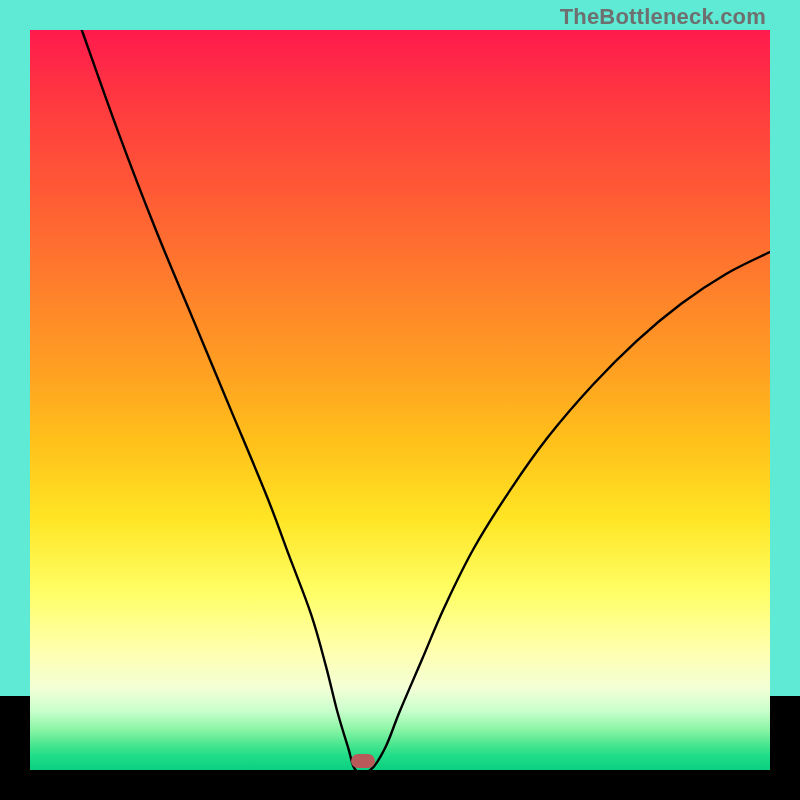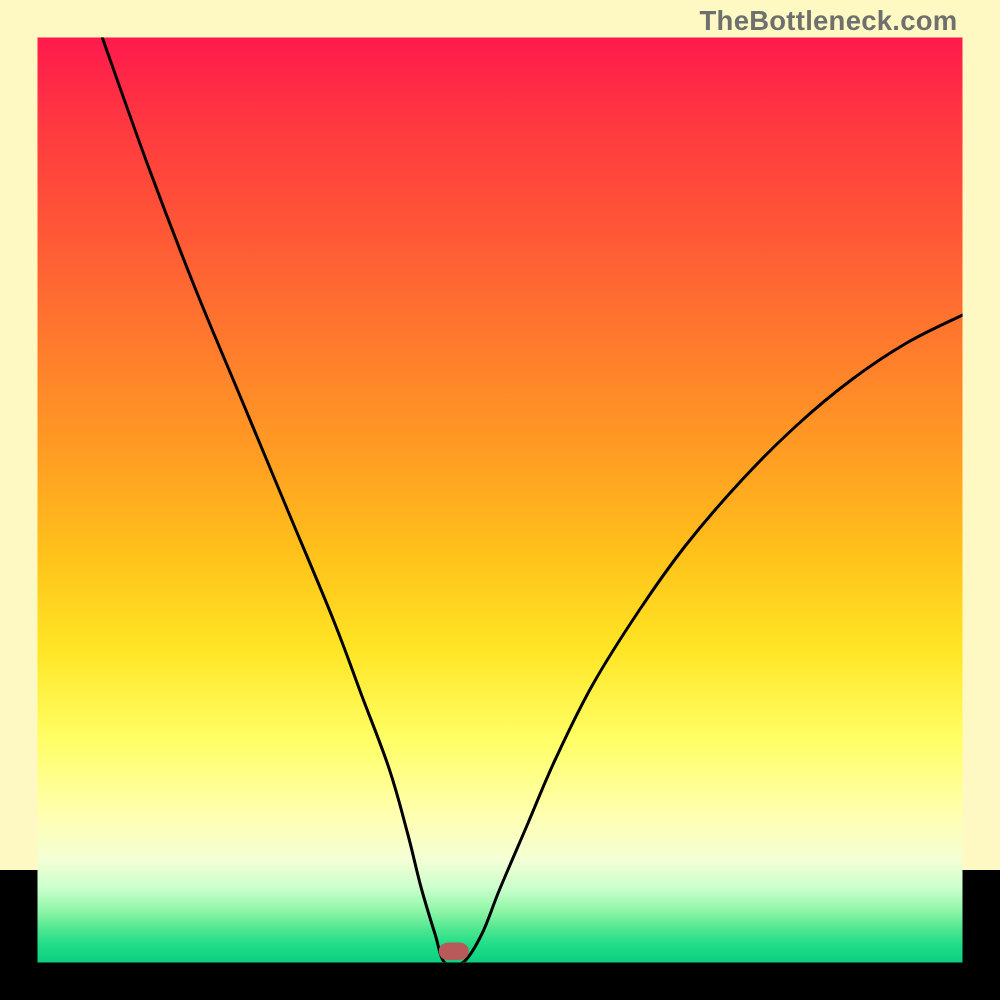--- a/index.html
+++ b/index.html
@@ -10,21 +10,21 @@
     background: #000;
     font-family: Arial, Helvetica, sans-serif;
     overflow: hidden;
   }
   .frame {
     position: absolute;
     left: 0;
     top: 0;
     width: 800px;
     height: 696px;
-    background: #fef9c3;
+    background: #5eead4;
   }
   .plot {
     position: absolute;
     left: 30px;
     top: 30px;
     width: 740px;
     height: 740px;
   }
   .gradient {
     position: absolute;

